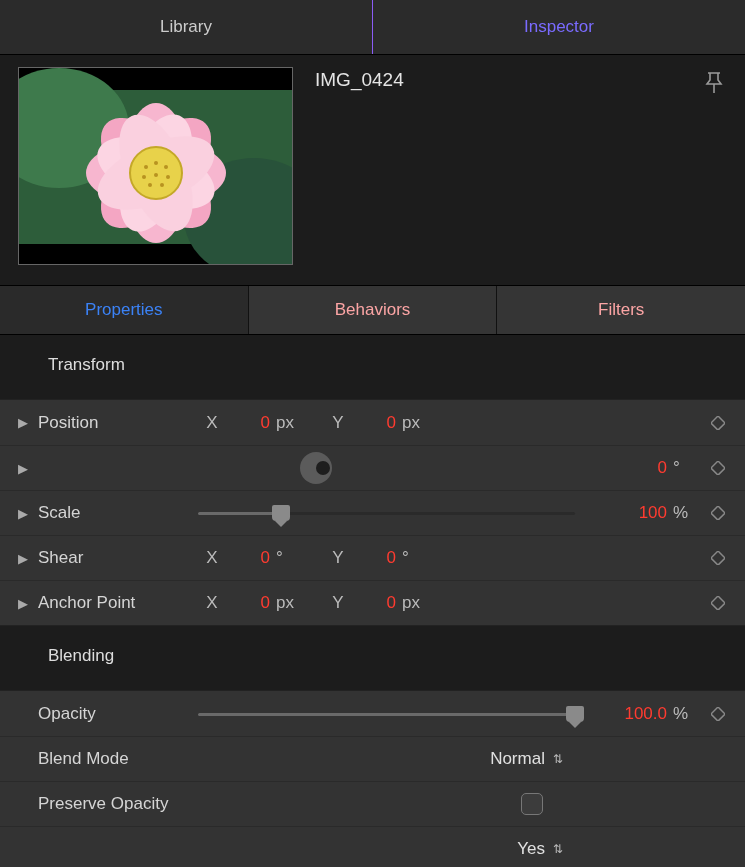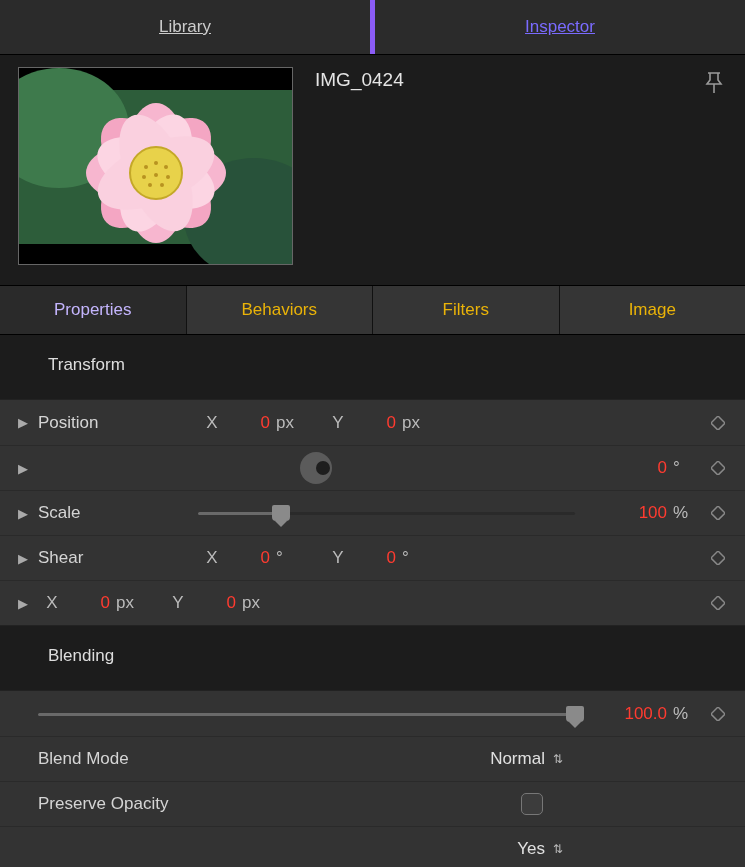--- a/index.html
+++ b/index.html
@@ -1,34 +1,34 @@
 <!DOCTYPE html>
 <html><head>
 <meta charset="utf-8">
 <style>
   * { box-sizing: border-box; margin: 0; padding: 0; font-family: -apple-system, "Helvetica Neue", Arial, sans-serif; }
   body { width: 745px; height: 867px; background: #1c1c1c; color: #ccc; font-size: 17px; overflow: hidden; }
 
   
   .top-tabs { display: flex; height: 55px; border-bottom: 1px solid #000; }
-  .top-tab { flex: 1; display: flex; align-items: center; justify-content: center; background: #2b2b2b; color: #ccc; cursor: pointer; text-decoration: underline; }
+  .top-tab { flex: 1; display: flex; align-items: center; justify-content: center; background: #2b2b2b; color: #ccc; cursor: pointer; }
   .top-tab.active { color: #7a6bff; }
-  .top-tab + .top-tab { border-left: 5px solid #8b5cf6; }
+  .top-tab + .top-tab { border-left: 1px solid #8b5cf6; }
 
   
   .preview-row { display: flex; align-items: flex-start; padding: 12px 18px 20px 18px; position: relative; min-height: 220px; }
   .thumb { width: 275px; height: 198px; background: #000; border: 1px solid #666; position: relative; overflow: hidden; }
   .thumb svg { display:block; }
   .asset-name { margin-left: 22px; color: #e4e4e4; font-size: 19px; padding-top: 2px; }
   .pin { position: absolute; top: 16px; right: 22px; color: #9a9a9a; cursor: pointer; }
 
   
   .sub-tabs { display: flex; height: 50px; border-top: 1px solid #000; border-bottom: 1px solid #000; }
-  .sub-tab { flex: 1; display: flex; align-items: center; justify-content: center; background: #353535; color: #eab308; cursor: pointer; }
-  .sub-tab.active { color: #c4b5fd; background: #2a2a2a; }
+  .sub-tab { flex: 1; display: flex; align-items: center; justify-content: center; background: #353535; color: #fca5a5; cursor: pointer; }
+  .sub-tab.active { color: #3b82f6; background: #2a2a2a; }
   .sub-tab + .sub-tab { border-left: 1px solid #111; }
 
   
   .section { padding-top: 20px; }
   .section-title { color: #ddd; font-size: 17px; padding: 0 0 24px 48px; }
   .rows { background: #333333; border-top: 1px solid #222; border-bottom: 1px solid #222; }
   .row { display: flex; align-items: center; height: 45px; padding: 0 12px 0 18px; }
   .row + .row { border-top: 1px solid #2a2a2a; }
   .disclose { width: 20px; color: #aaa; font-size: 13px; cursor: pointer; flex-shrink: 0; }
   .disclose.blank { visibility: hidden; }
@@ -112,21 +112,20 @@
     <svg width="18" height="24" viewBox="0 0 18 24" fill="none" stroke="#9a9a9a" stroke-width="1.6">
       <path d="M3 2 h12 M5 2 v7 l-3 4 h14 l-3 -4 v-7 M9 13 v9"></path>
     </svg>
   </div>
 </div>
 
 <div class="sub-tabs">
   <div class="sub-tab active">Properties</div>
   <div class="sub-tab">Behaviors</div>
   <div class="sub-tab">Filters</div>
-  <div class="sub-tab">Image</div>
 </div>
 
 <div class="section">
   <div class="section-title">Transform</div>
   <div class="rows">
 
     <div class="row">
       <div class="disclose">▶</div>
       <div class="label">Position</div>
       <div class="mid">
@@ -206,20 +205,21 @@
       </div>
       <div class="keyf">
         <svg width="14" height="14">
             <rect x="7" y="0" width="10" height="10" transform="rotate(45 7 0)" fill="none" stroke="#888" stroke-width="1.5"></rect>
           </svg>
       </div>
     </div>
 
     <div class="row">
       <div class="disclose">▶</div>
+      <div class="label">Anchor Point</div>
       <div class="mid">
         <span class="axis">X</span>
         <span class="numwrap">
           <span class="num">0</span>
           <span class="unit">px</span>
         </span>
         <span class="gap"></span>
         <span class="axis">Y</span>
         <span class="numwrap">
           <span class="num">0</span>
@@ -235,20 +235,21 @@
 
   </div>
 </div>
 
 <div class="section">
   <div class="section-title">Blending</div>
   <div class="rows">
 
     <div class="row">
       <div class="disclose blank">▶</div>
+      <div class="label">Opacity</div>
       <div class="mid">
         <div class="slider" id="opacity-slider">
           <div class="track"></div>
             <div class="fill" id="opacity-fill" style="width: 100%;"></div>
             <div class="knob" id="opacity-knob" style="left: 100%;"></div>
         </div>
         <div class="val-col">
           <span class="num">100.0</span>
           <span class="unit">%</span>
         </div>

